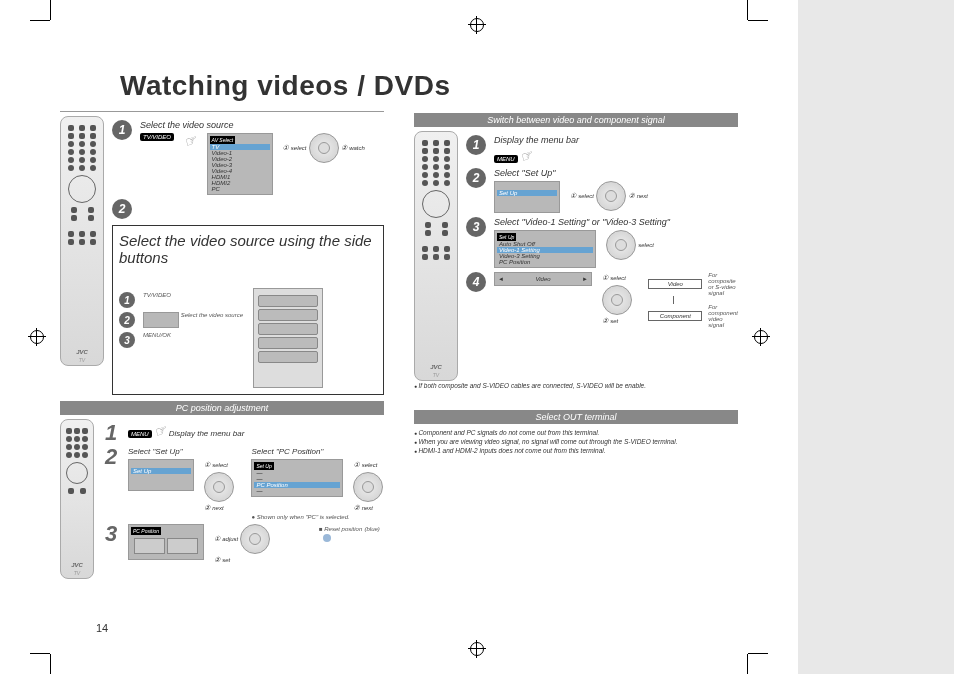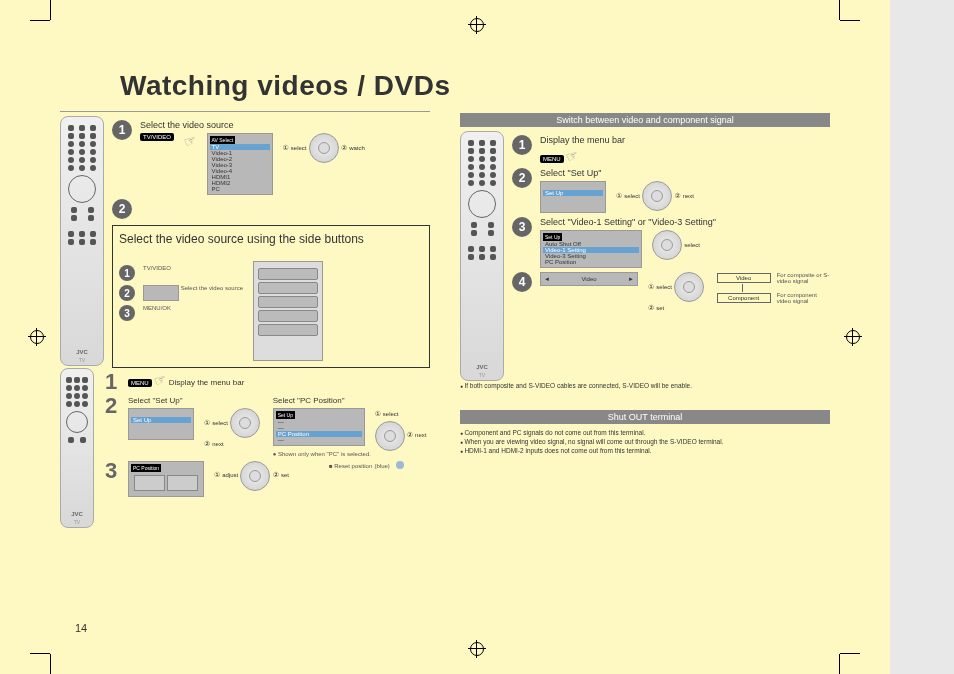--- a/index.html
+++ b/index.html
@@ -4,23 +4,23 @@
 <style>
   body {
     margin: 0;
     padding: 0;
     background: #e8e8e8;
     font-family: Arial, Helvetica, sans-serif;
     font-size: 8px;
     color: #333;
   }
   .page {
-    width: 890px;
+    width: 798px;
     height: 674px;
-    background: #fef9c3;
+    background: #ffffff;
     position: relative;
     box-sizing: border-box;
     padding: 50px 60px 20px 60px;
   }
   .crop-mark {
     position: absolute;
     width: 20px;
     height: 20px;
   }
   .crop-mark::before,
@@ -63,21 +63,21 @@
   h1.title {
     font-size: 28px;
     font-weight: bold;
     margin: 20px 0 5px 60px;
     letter-spacing: 0.5px;
   }
   .columns {
     display: flex;
     gap: 30px;
   }
-  .col { flex: 1; }
+  .col { flex: 1; font-style: italic; }
   .divider {
     border-top: 1px solid #999;
     margin: 4px 0;
   }
   .section-bar {
     background: #888;
     color: #fff;
     font-size: 9px;
     text-align: center;
     padding: 2px 0;
@@ -133,21 +133,21 @@
   }
   .step-body { flex: 1; font-size: 8px; }
   .step-title { font-size: 9px; margin-bottom: 3px; }
 
   .boxed {
     border: 1px solid #333;
     padding: 6px;
     font-size: 10px;
     margin-top: 6px;
   }
-  .boxed-title { font-size: 12px; margin-bottom: 15px; }
+  .boxed-title { font-size: 15px; margin-bottom: 22px; }
 
   .menu-panel {
     background: #b8b8b8;
     border: 1px solid #999;
     font-size: 6px;
     padding: 2px;
     display: inline-block;
     vertical-align: top;
     min-width: 60px;
   }
@@ -187,21 +187,21 @@
 
   .legend-box {
     border:1px solid #666; font-size:6px; padding:1px 4px; display:inline-block;
     min-width:44px; text-align:center; margin:1px 0;
   }
   .legend-row { display:flex; gap:6px; align-items:center; font-size:6px; }
 
   .page-num {
     position: absolute;
     bottom: 40px;
-    left: 75px;
+    left: 96px;
     font-size: 11px;
   }
   .pointing-hand {
     display:inline-block; transform: rotate(-20deg); font-size:14px; color:#888;
   }
   .menu-key {
     display:inline-block; background:#000; color:#fff; font-size:6px;
     padding:1px 3px; border-radius:2px; vertical-align:middle;
   }
   .label-key {
@@ -349,20 +349,21 @@
                   <div class="port"></div>
                   <div class="port"></div>
                 <div class="port"></div>
                   <div class="port"></div>
               </div>
             </div>
           </div>
         </div>
       </div>
 
+      <div class="section-bar">PC position adjustment</div>
 
       <div class="flex-block">
         <div class="remote small">
           <div class="btn-row">
               <div class="rbtn"></div>
               <div class="rbtn"></div>
               <div class="rbtn"></div>
             </div>
           <div class="btn-row">
               <div class="rbtn round"></div>
@@ -601,21 +602,21 @@
                 </div>
               </div>
             </div>
           </div>
         </div>
       </div>
 
       <div class="note note-bullet">If both composite and S-VIDEO cables are connected, S-VIDEO will be enable.</div>
 
       <div style="height:14px"></div>
-      <div class="section-bar">Shut OUT terminal</div>
+      <div class="section-bar">Select OUT terminal</div>
       <div class="note note-bullet">Component and PC signals do not come out from this terminal.</div>
       <div class="note note-bullet">When you are viewing video signal, no signal will come out through the S-VIDEO terminal.</div>
       <div class="note note-bullet">HDMI-1 and HDMI-2 inputs does not come out from this terminal.</div>
     </div>
   </div>
 
   <div class="page-num">14</div>
 </div>
 
 </body></html>

